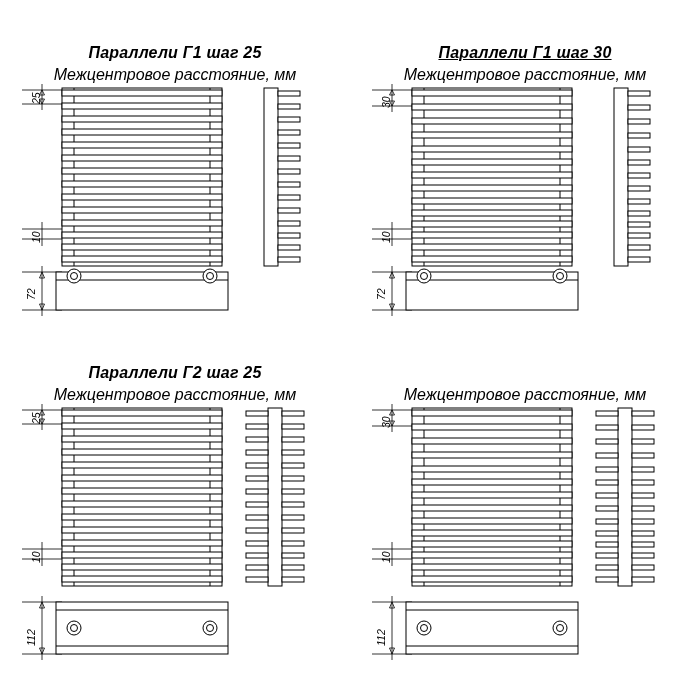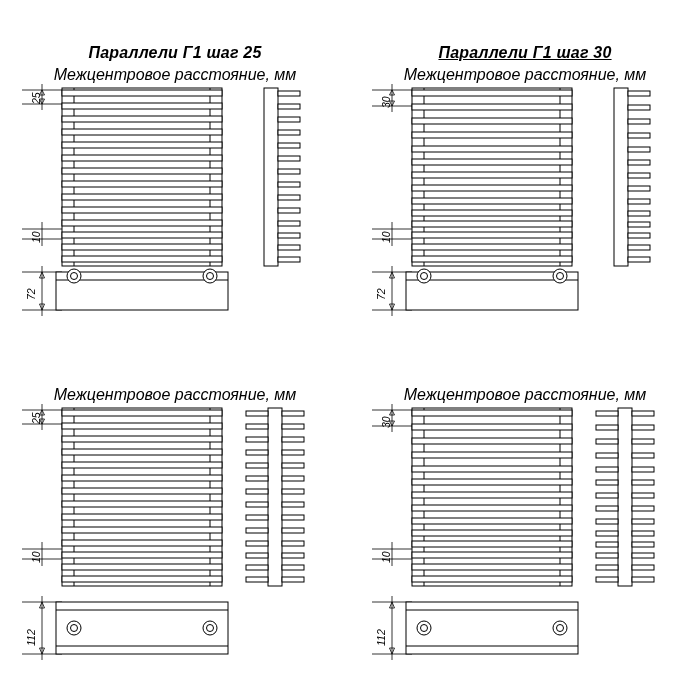--- a/index.html
+++ b/index.html
@@ -211,20 +211,21 @@
       <rect class="fillw" x="56" y="272" width="172" height="38"></rect>
       <line class="ln" x1="56" y1="280" x2="228" y2="280"></line>
       <circle class="fillw" cx="74" cy="276" r="7"></circle>
       <circle class="fillw" cx="74" cy="276" r="3.5"></circle>
       <circle class="fillw" cx="210" cy="276" r="7"></circle>
       <circle class="fillw" cx="210" cy="276" r="3.5"></circle>
     </svg>
   </div>
 
   <div class="panel p-bl">
+    <div class="title" style="top:14px;">Параллели Г2 шаг 25</div>
     <div class="subtitle" style="top:36px;">Межцентровое расстояние, мм</div>
 
     <div class="vlabel" style="left:30px; top:74px;">25</div>
     <div class="vlabel" style="left:30px; top:213px;">10</div>
     <div class="vlabel" style="left:25px; top:296px;">112</div>
 
     <svg width="350" height="350" viewBox="0 0 350 350">
       <line class="ln-thin" x1="22" y1="60" x2="62" y2="60"></line>
       <line class="ln-thin" x1="22" y1="74" x2="62" y2="74"></line>
       <line class="ln-thin" x1="42" y1="54" x2="42" y2="80"></line>

